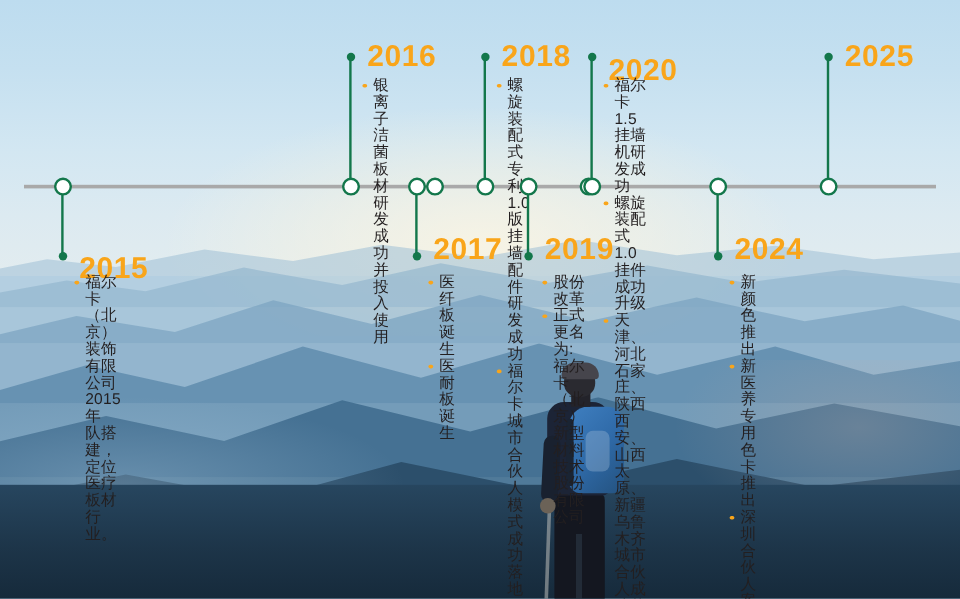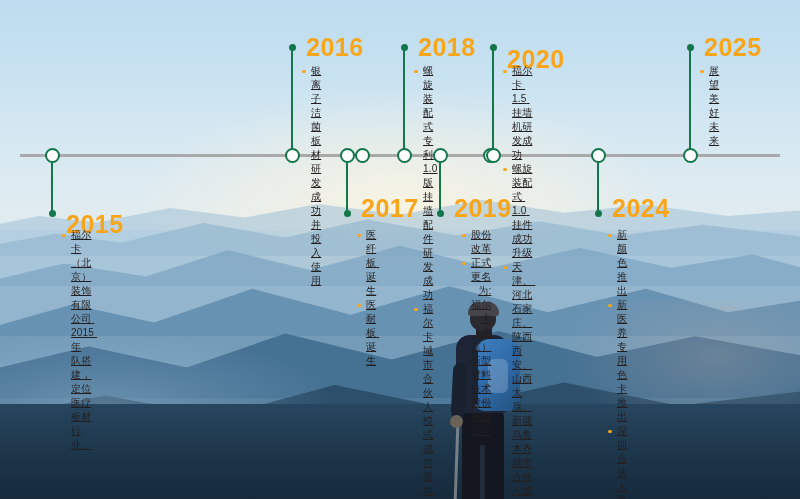--- a/index.html
+++ b/index.html
@@ -144,24 +144,23 @@
     font-size: 25px;
     font-weight: 700;
     letter-spacing: 0.5px;
     line-height: 1;
     white-space: nowrap;
   }
 
   .content {
     position: absolute;
     color: #231f20;
-    font-size: 10px;
+    font-size: 13px;
     line-height: 14px;
     letter-spacing: 0.2px;
-    text-decoration: underline;
   }
   .bullet-line {
     position: relative;
     padding-left: 9px;
     white-space: pre-wrap;
   }
   .bullet-line::before {
     content: "";
     position: absolute;
     left: 0; top: 5.5px;
@@ -257,21 +256,21 @@
           <div class="cont-line">版挂墙配件研发成功</div>
           <div class="bullet-line">福尔卡城市合伙人模</div>
           <div class="cont-line">式成功落地</div>
         </div>
       </div>
       <div class="node" style="left: 440px;">
         <div class="stem" style="height: 57px; top: 157px;"></div>
         <div class="stem-cap" style="top: 210px;"></div>
         <div class="circle"></div>
         <div class="year" style="left: 14px; top: 196px;">2019</div>
-        <div class="content" style="left: 22px; top: 228px; text-align: right;">
+        <div class="content" style="left: 12px; top: 228px;">
           <div class="bullet-line">股份改革</div>
           <div class="bullet-line">正式更名为:</div>
           <div class="cont-line">福尔卡（北京）新型材料技术</div>
           <div class="cont-line">股份有限公司</div>
         </div>
       </div>
       <div class="node" style="left: 493px;">
         <div class="stem" style="height: 106px; top: 47px;"></div>
         <div class="stem-cap" style="top: 44px;"></div>
         <div class="circle"></div>
@@ -293,18 +292,17 @@
           <div class="bullet-line">新医养专用色卡推出</div>
           <div class="bullet-line">深圳合伙人案例落地</div>
         </div>
       </div>
       <div class="node" style="left: 690px;">
         <div class="stem" style="height: 106px; top: 47px;"></div>
         <div class="stem-cap" style="top: 44px;"></div>
         <div class="circle"></div>
         <div class="year" style="left: 14px; top: 35px; text-align: right;">2025</div>
         <div class="content" style="left: 10px; top: 64px;">
-          <div class="bullet-line">展望美好未来</div>
         </div>
       </div>
     </div>
 
 </div>
 
 </body></html>

